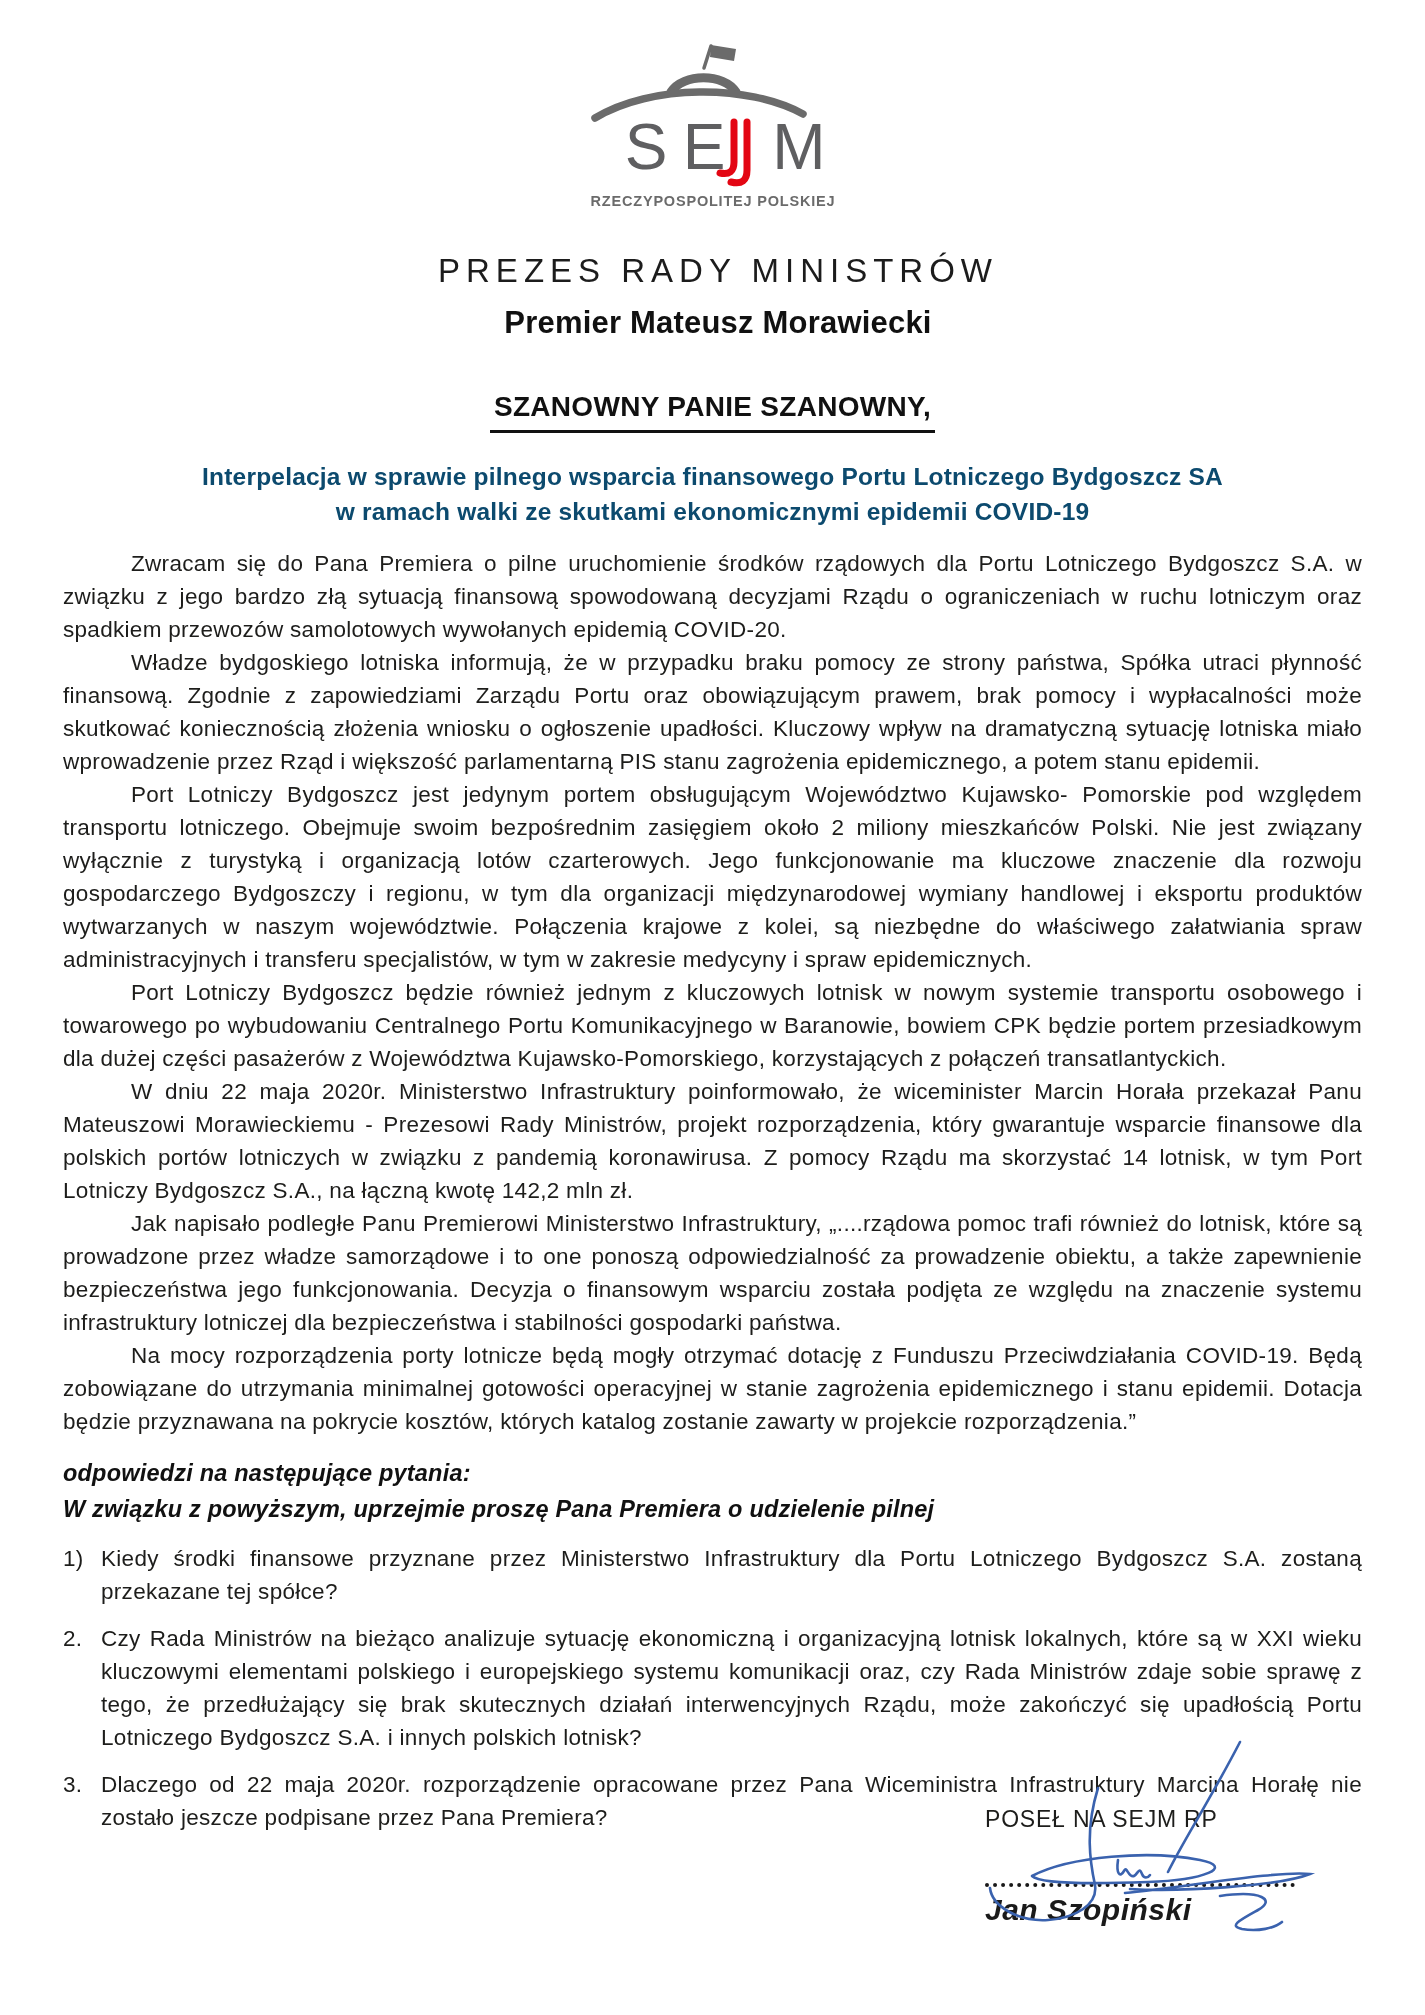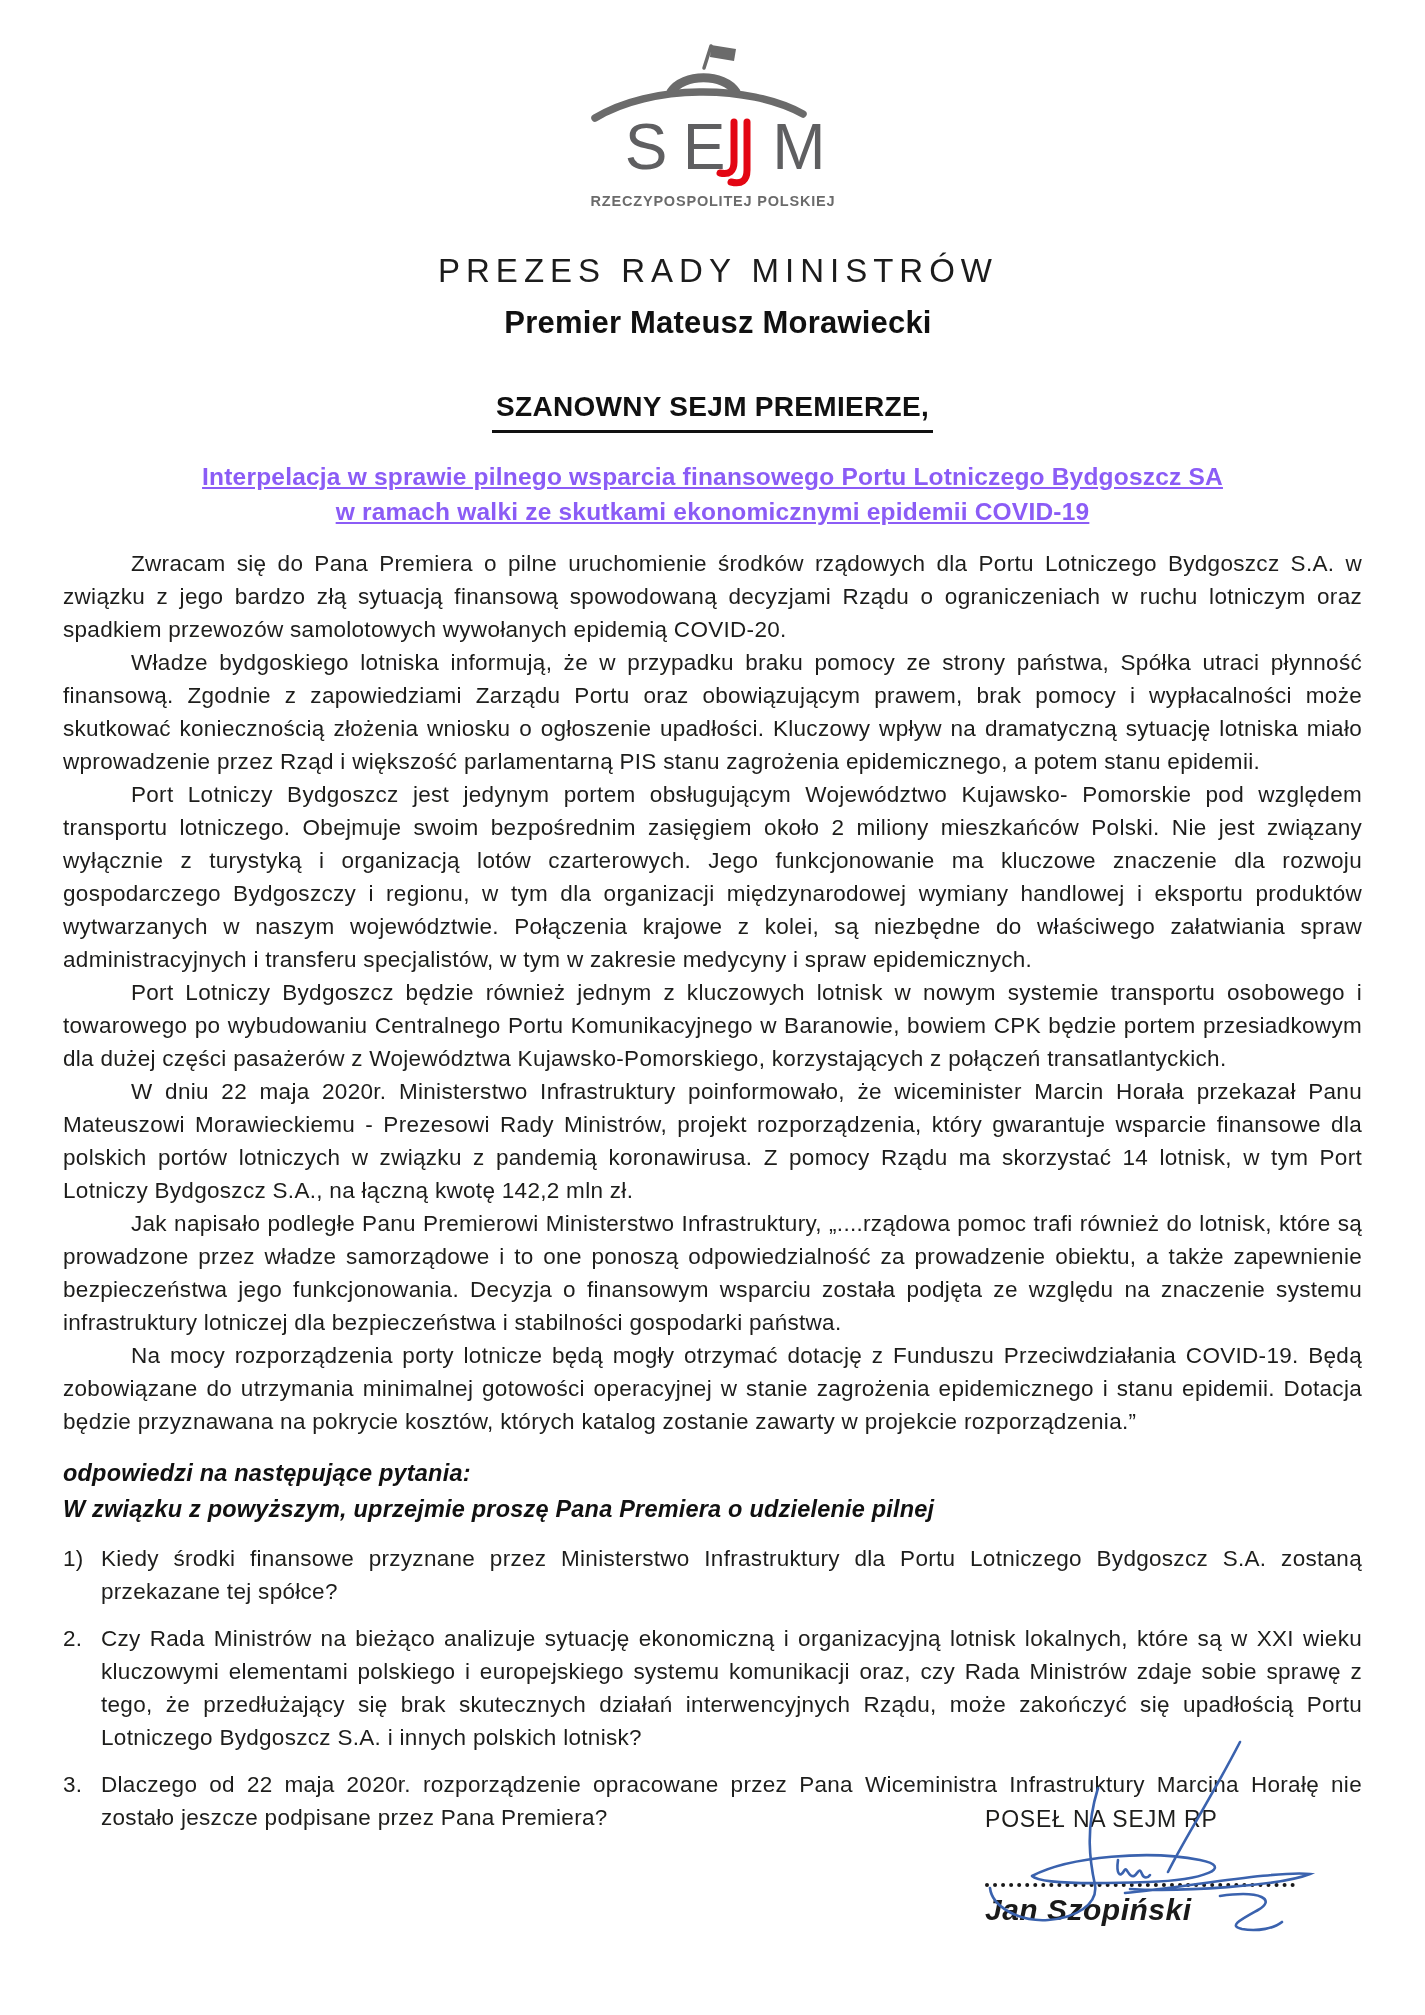--- a/index.html
+++ b/index.html
@@ -19,22 +19,22 @@
     font-size:33px;font-weight:400;letter-spacing:6px;color:#1c1c1c;line-height:38px;
   }
   .recipient-name{
     font-size:31px;font-weight:700;color:#111;line-height:37px;margin-top:14px;letter-spacing:0.2px;
   }
   .salutation-row{margin-top:50px;text-align:center;}
   .salutation{
     display:inline-block;font-size:28px;font-weight:700;color:#111;
     border-bottom:3px solid #111;padding:0 4px 7px 4px;letter-spacing:0.3px;
   }
-  .subject{margin-top:26px;text-align:center;font-weight:700;color:#8b5cf6;
-    font-size:24.5px;line-height:35px;letter-spacing:0.2px;text-decoration:underline;}
+  .subject{margin-top:26px;text-align:center;font-weight:700;color:#0c4a6e;
+    font-size:24.5px;line-height:35px;letter-spacing:0.2px;}
   
   .body-col{width:1299px;margin:18px auto 0 auto;}
   .para{
     font-size:22.5px;line-height:33px;letter-spacing:0.3px;
     text-align:justify;text-indent:68px;color:#1d1d1b;
   }
   .closing{
     margin-top:17px;font-size:23.5px;line-height:36px;
     font-weight:700;font-style:italic;color:#111;letter-spacing:0.2px;
   }
@@ -84,21 +84,21 @@
       <text x="130" y="172" text-anchor="middle" font-family="Liberation Sans, sans-serif" font-size="14.5" font-weight="700" letter-spacing="0.8" fill="#6b6b6b">RZECZYPOSPOLITEJ POLSKIEJ</text>
     </svg>
   </div>
 
   <div class="recipient">
     <div class="recipient-title">PREZES RADY MINISTRÓW</div>
     <div class="recipient-name">Premier Mateusz Morawiecki</div>
   </div>
 
   <div class="salutation-row">
-    <span class="salutation">SZANOWNY SEJM PREMIERZE,</span>
+    <span class="salutation">SZANOWNY PANIE SZANOWNY,</span>
   </div>
 
   <div class="subject">
     <div>Interpelacja w sprawie pilnego wsparcia finansowego Portu Lotniczego Bydgoszcz SA</div>
     <div>w ramach walki ze skutkami ekonomicznymi epidemii COVID-19</div>
   </div>
 
   <div class="body-col">
     <div class="para">Zwracam się do Pana Premiera o pilne uruchomienie środków rządowych dla Portu Lotniczego Bydgoszcz S.A. w związku z jego bardzo złą sytuacją finansową spowodowaną decyzjami Rządu o ograniczeniach w ruchu lotniczym oraz spadkiem przewozów samolotowych wywołanych epidemią COVID-20.</div>
     <div class="para">Władze bydgoskiego lotniska informują, że w przypadku braku pomocy ze strony państwa, Spółka utraci płynność finansową. Zgodnie z zapowiedziami Zarządu Portu oraz obowiązującym prawem, brak pomocy i wypłacalności może skutkować koniecznością złożenia wniosku o ogłoszenie upadłości. Kluczowy wpływ na dramatyczną sytuację lotniska miało wprowadzenie przez Rząd i większość parlamentarną PIS stanu zagrożenia epidemicznego, a potem stanu epidemii.</div>

